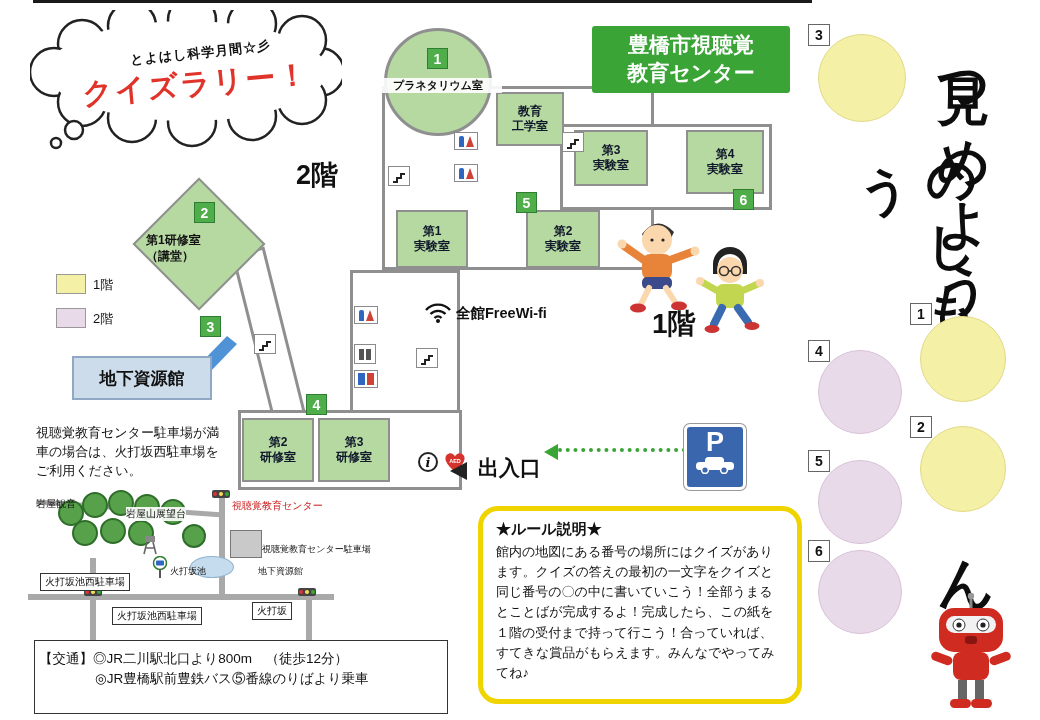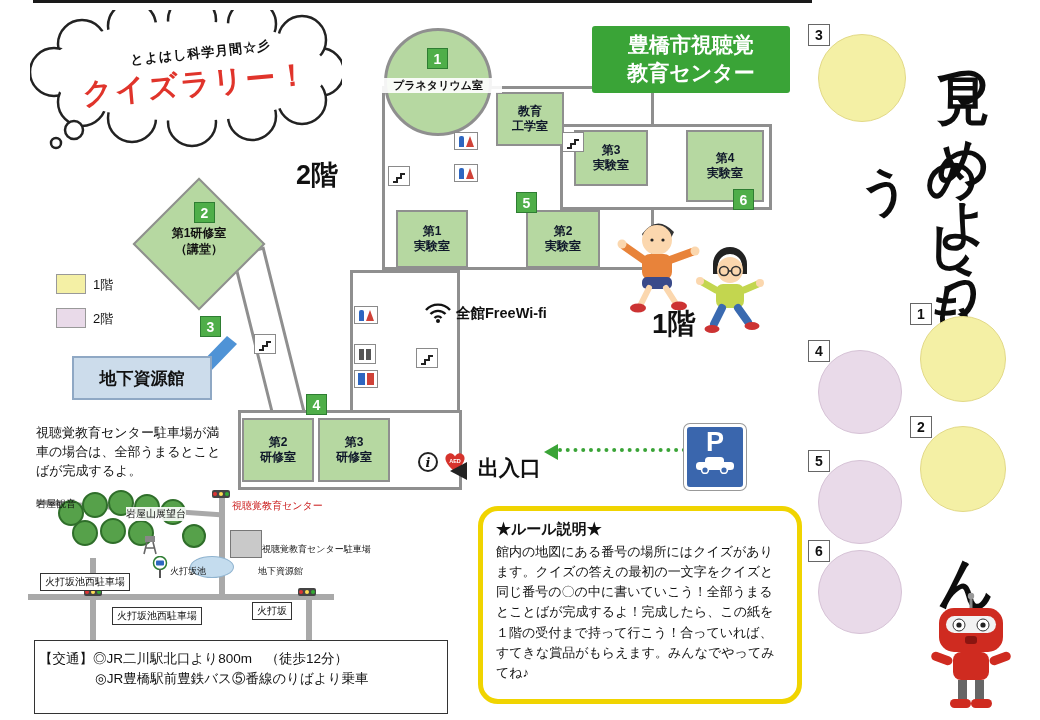--- a/index.html
+++ b/index.html
@@ -122,37 +122,37 @@
   <div class="marker" style="left:427px;top:48px;">1</div>
 
   <div class="room" style="left:496px;top:92px;width:68px;height:54px;">
     <span>教育</span>
     <span>工学室</span>
   </div>
   <div class="room" style="left:574px;top:130px;width:74px;height:56px;">
     <span>第3</span>
     <span>実験室</span>
   </div>
-  <div class="room" style="left:686px;top:130px;width:78px;height:72px;">
+  <div class="room" style="left:686px;top:130px;width:78px;height:64px;">
     <span>第4</span>
     <span>実験室</span>
   </div>
   <div class="room" style="left:396px;top:210px;width:72px;height:58px;">
     <span>第1</span>
     <span>実験室</span>
   </div>
   <div class="room" style="left:526px;top:210px;width:74px;height:58px;">
     <span>第2</span>
     <span>実験室</span>
   </div>
   <div class="marker" style="left:516px;top:192px;">5</div>
   <div class="marker" style="left:733px;top:189px;">6</div>
 
   <div class="abs" style="left:152px;top:197px;width:94px;height:94px;background:#b6d8a1;border:2px solid #8f8f8f;box-sizing:border-box;transform:rotate(45deg);z-index:2;"></div>
-  <div class="abs" style="left:146px;top:226px;width:106px;text-align:center;font-size:12px;font-weight:700;line-height:1.3;z-index:4;">
+  <div class="abs" style="left:146px;top:233px;width:106px;font-size:12px;font-weight:700;line-height:1.3;z-index:4;">
     <div>第1研修室</div>
     <div>（講堂）</div>
   </div>
   <div class="marker" style="left:194px;top:202px;">2</div>
 
   <div class="room" style="left:242px;top:418px;width:72px;height:64px;">
     <span>第2</span>
     <span>研修室</span>
   </div>
   <div class="room" style="left:318px;top:418px;width:72px;height:64px;">
@@ -170,21 +170,21 @@
   <div class="abs" style="left:93px;top:310px;font-size:13px;z-index:5;">2階</div>
 
   <div class="marker" style="left:200px;top:316px;">3</div>
   <svg class="abs" style="left:192px;top:336px;z-index:5;" width="48" height="48" viewBox="0 0 48 48">
     <polygon points="35,0 45,8 16,38 20,42 2,44 3,26 7,29" fill="#4f93d6"></polygon>
   </svg>
   <div class="basement" style="left:72px;top:356px;width:140px;height:44px;">
     <span>地下資源館</span>
   </div>
 
-  <div class="note" style="left:36px;top:424px;width:192px;">視聴覚教育センター駐車場が満車の場合は、全部うまるとことばが完成するよ。</div>
+  <div class="note" style="left:36px;top:424px;width:192px;">視聴覚教育センター駐車場が満車の場合は、火打坂西駐車場をご利用ください。</div>
 
   <svg class="abs" style="left:424px;top:300px;z-index:5;" width="28" height="24" viewBox="0 0 28 24">
     <path d="M2 10 A16 16 0 0 1 26 10" stroke="#111" stroke-width="2.4" fill="none"></path>
     <path d="M6.5 14 A10.5 10.5 0 0 1 21.5 14" stroke="#111" stroke-width="2.4" fill="none"></path>
     <path d="M10.5 18 A5 5 0 0 1 17.5 18" stroke="#111" stroke-width="2.4" fill="none"></path>
     <circle cx="14" cy="21" r="2" fill="#111"></circle>
   </svg>
   <div class="abs" style="left:456px;top:304px;font-size:14.5px;font-weight:700;z-index:5;">全館FreeWi-fi</div>
 
   <div class="icon-box" style="left:454px;top:132px;width:24px;height:18px;">

